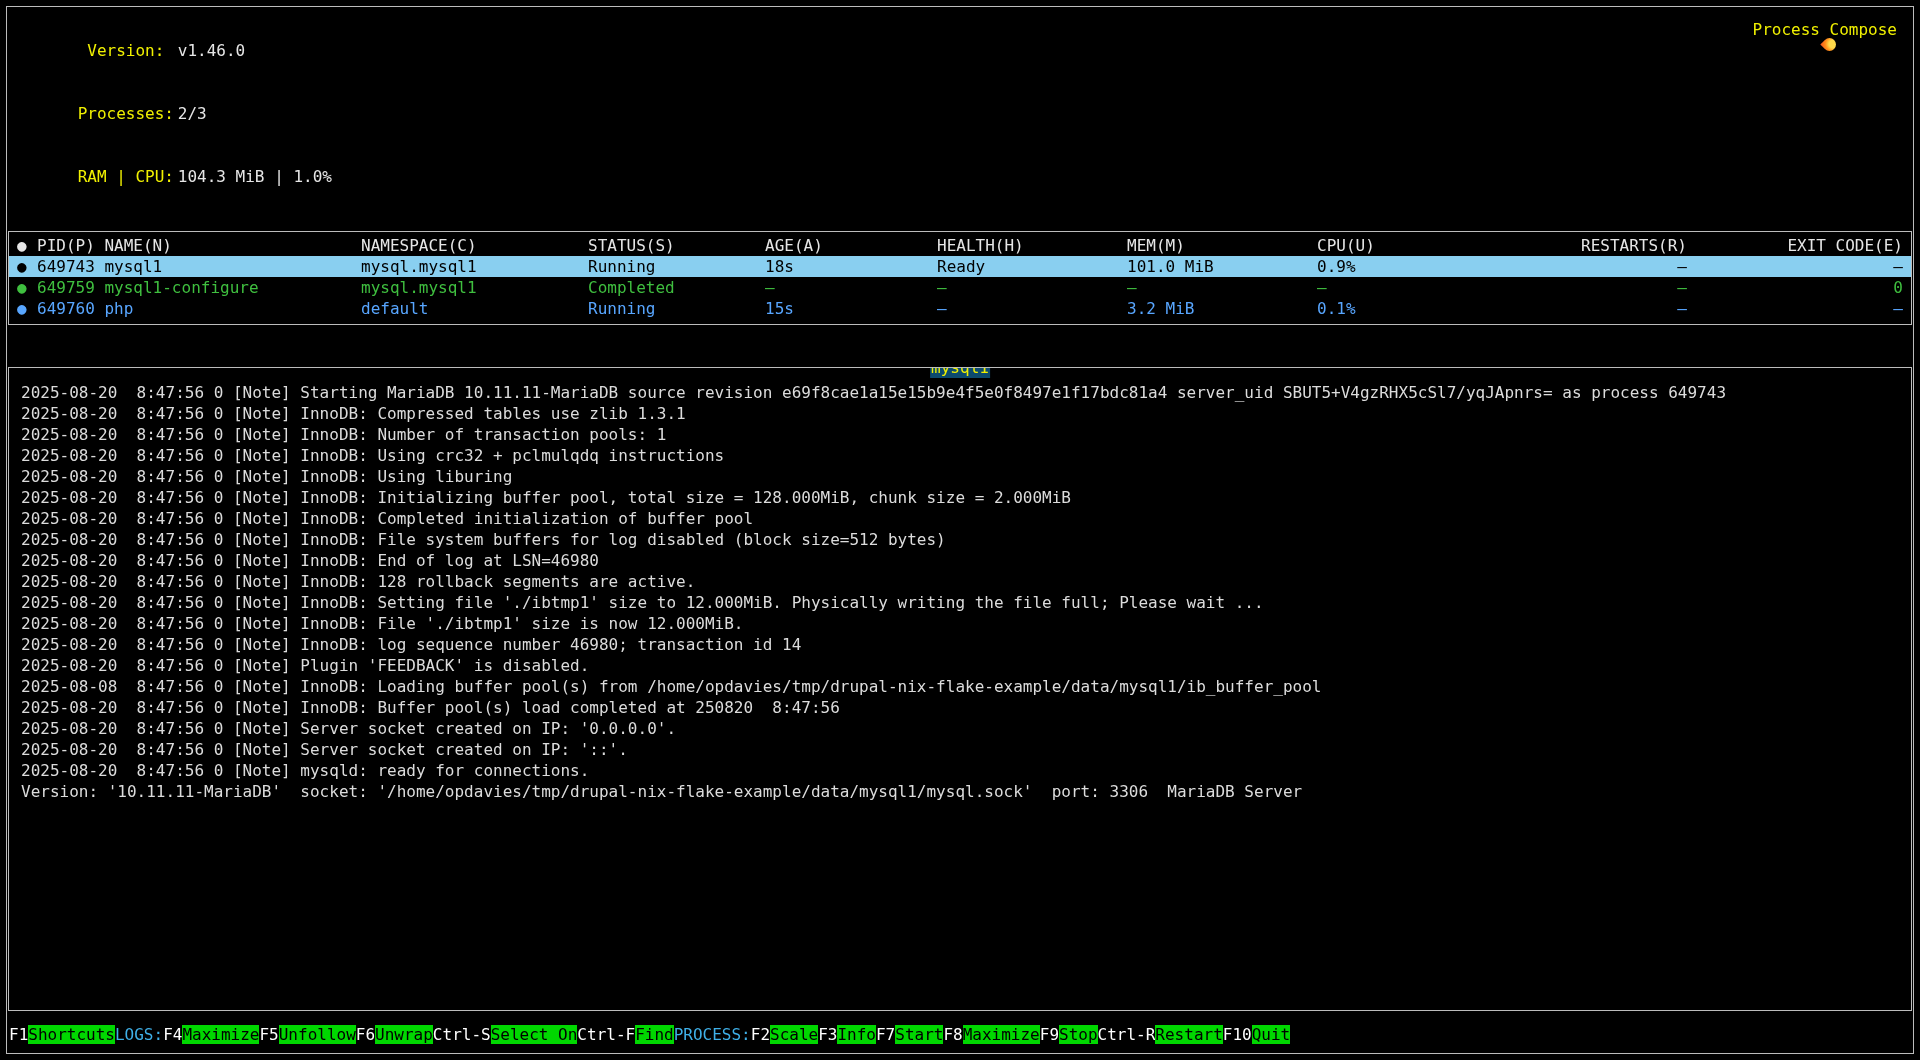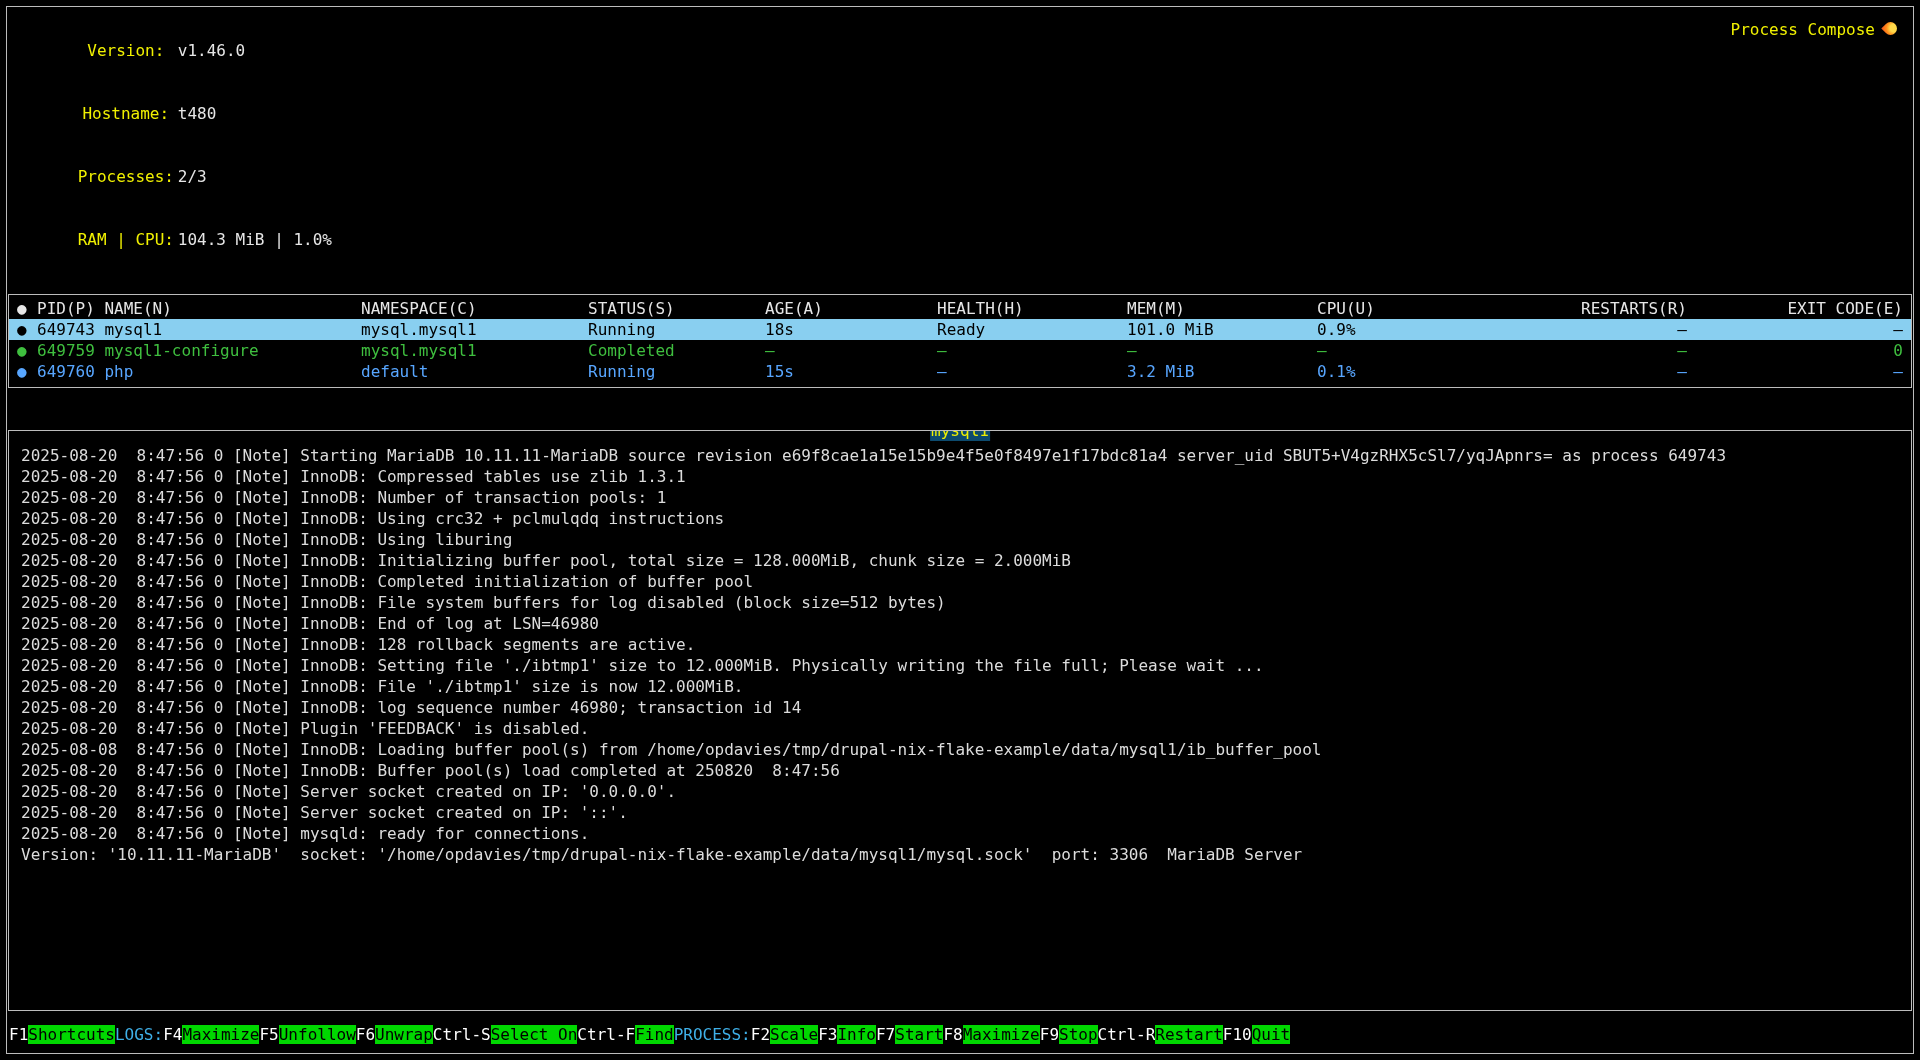--- a/index.html
+++ b/index.html
@@ -15,21 +15,21 @@
     background:#000;
   }
   
   .header { position:relative; padding:12px 8px 0 9px; flex:none; }
   .hline { line-height:21px; white-space:pre; }
   .hlabel { color:var(--yellow,#f0f000); display:inline-block; width:104px;text-align:center; }
   .hvalue { color:var(--white,#e5e5e5); }
   .apptitle {
     position:absolute; top:12px; right:16px;
     color:var(--yellow,#f0f000); line-height:21px;
-    display:flex; align-items:center;
+    display:flex; align-items:center;flex-direction:column;
   }
   .flame {
     width:13px; height:13px; margin-left:9px; margin-top:-2px;
     background:radial-gradient(circle at 35% 70%, #ffd94a 0 30%, #ff8c1a 60%, #f4511e 100%);
     border-radius:50% 0 50% 50%;
     transform:rotate(-135deg);
     display:inline-block;
   }
   
   .tablebox {
@@ -80,23 +80,20 @@
   .flabel { background:var(--footer-green,#00d700); color:#000; white-space:pre; }
 </style>
 </head>
 <body>
 
 <div class="frame">
 
   <header class="header">
     <div class="hline">
       <span class="hlabel">Version:</span><span class="hvalue">v1.46.0</span>
-    </div>
-    <div class="hline">
-      <span class="hlabel">Hostname:</span><span class="hvalue">t480</span>
     </div>
     <div class="hline">
       <span class="hlabel">Processes:</span><span class="hvalue">2/3</span>
     </div>
     <div class="hline">
       <span class="hlabel">RAM | CPU:</span><span class="hvalue">104.3 MiB | 1.0%</span>
     </div>
     <div class="apptitle">
       <span>Process Compose</span>
       <span class="flame"></span>

